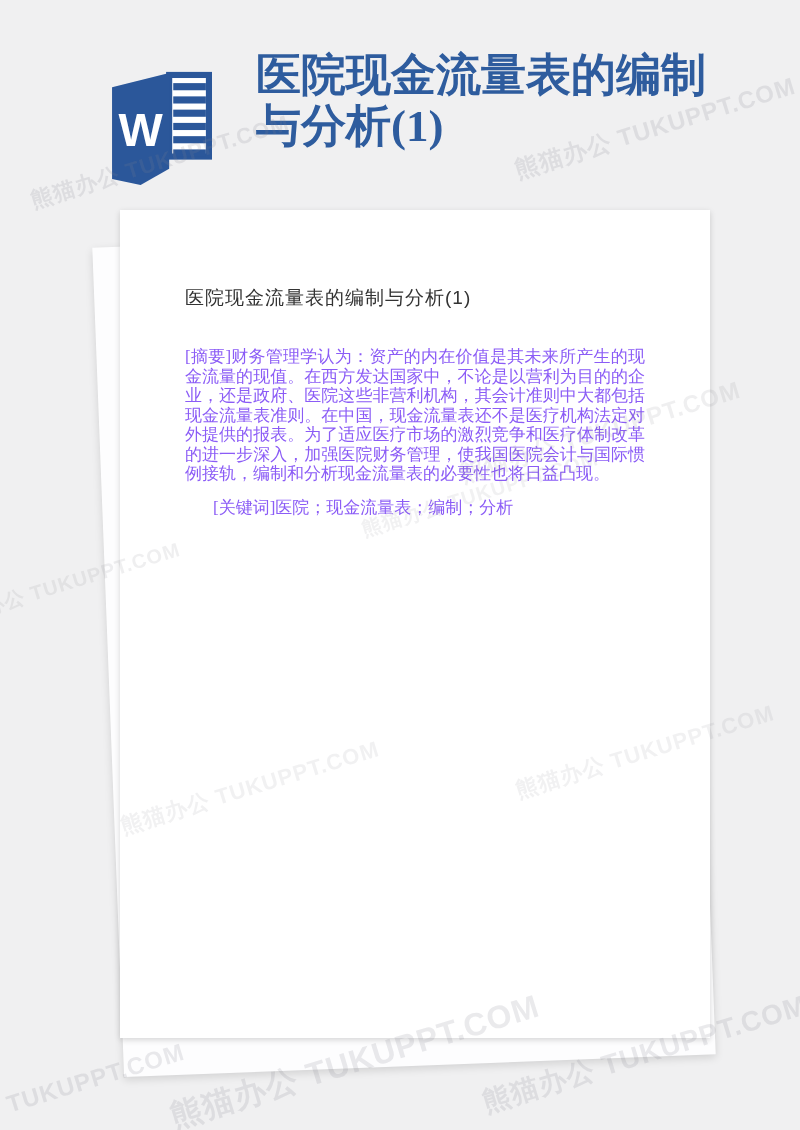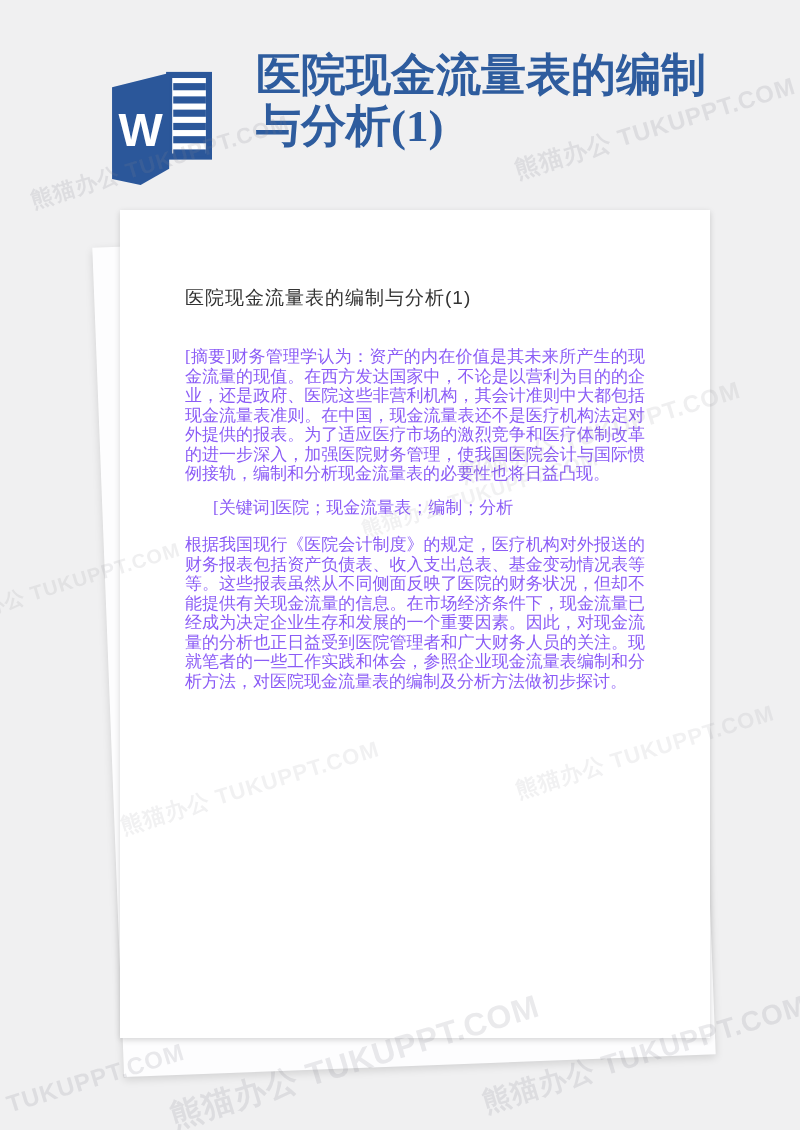--- a/index.html
+++ b/index.html
@@ -90,21 +90,20 @@
 
   <div class="paper back"></div>
 
   <div class="paper front">
     <h2 class="page-title">医院现金流量表的编制与分析(1)</h2>
 
     <p class="para">[摘要]财务管理学认为：资产的内在价值是其未来所产生的现金流量的现值。在西方发达国家中，不论是以营利为目的的企业，还是政府、医院这些非营利机构，其会计准则中大都包括现金流量表准则。在中国，现金流量表还不是医疗机构法定对外提供的报表。为了适应医疗市场的激烈竞争和医疗体制改革的进一步深入，加强医院财务管理，使我国医院会计与国际惯例接轨，编制和分析现金流量表的必要性也将日益凸现。</p>
 
     <p class="line mb18">[关键词]医院；现金流量表；编制；分析</p>
 
-    <p class="para">根据我国现行《医院会计制度》的规定，医疗机构对外报送的财务报表包括资产负债表、收入支出总表、基金变动情况表等等。这些报表虽然从不同侧面反映了医院的财务状况，但却不能提供有关现金流量的信息。在市场经济条件下，现金流量已经成为决定企业生存和发展的一个重要因素。因此，对现金流量的分析也正日益受到医院管理者和广大财务人员的关注。现就笔者的一些工作实践和体会，参照企业现金流量表编制和分析方法，对医院现金流量表的编制及分析方法做初步探讨。</p>
 
 
 
 
 
   </div>
 
   <span class="wm wm1">熊猫办公 TUKUPPT.COM</span>
   <span class="wm wm2">熊猫办公 TUKUPPT.COM</span>
   <span class="wm wm3">熊猫办公 TUKUPPT.COM</span>

